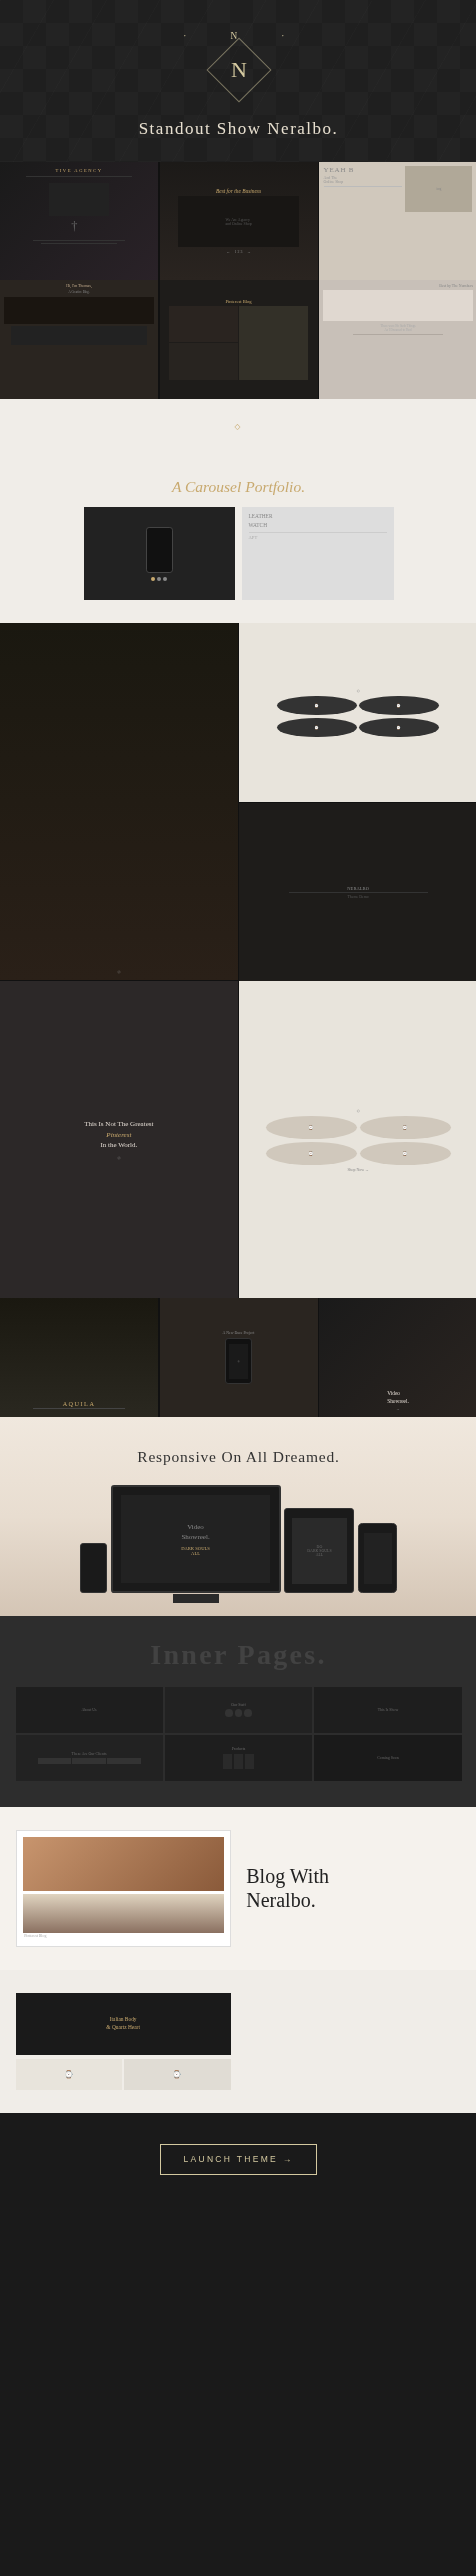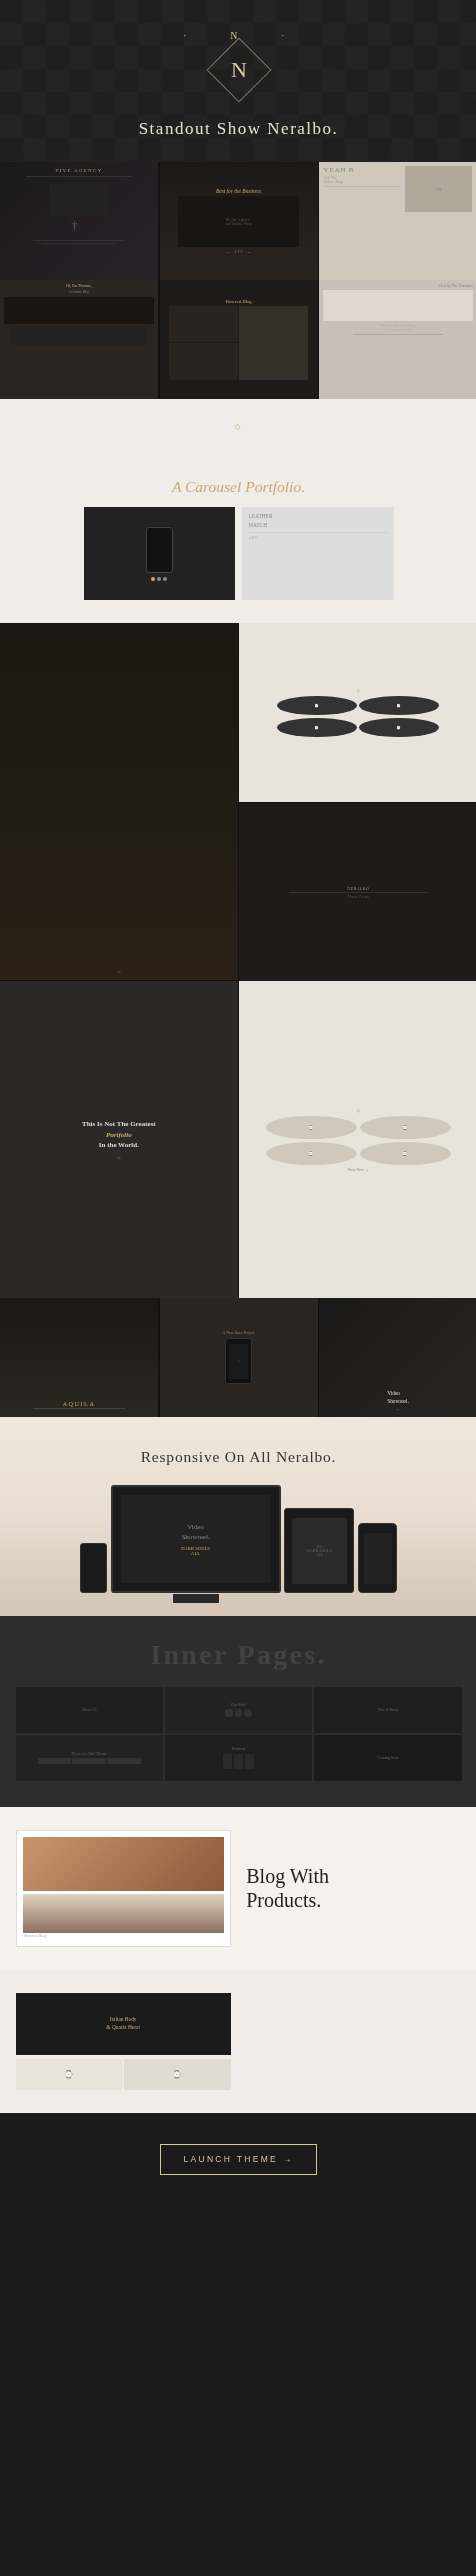--- a/index.html
+++ b/index.html
@@ -547,23 +547,23 @@
         <div style="font-size:3.9px;color:#555;text-align:center;">Theme Demo</div>
       </div>
     </div>
   </div>
 </div>
 
 <div class="grid-2">
 
   <div class="thumb" style="background:#2c2a28;aspect-ratio:3/4;">
     <div class="thumb-inner" style="background:#2c2828;padding:7.7px;justify-content:center;">
-      <div style="font-size:7px;color:#e0d8d0;text-align:center;line-height:1.5;font-family:Georgia,serif;font-weight:bold;">
+      <div style="font-size:7px;color:#e0d8d0;text-align:center;line-height:1.5;font-family:Georgia,serif;">
         This Is Not The Greatest<br>
-        <span style="font-style:italic;color:#c8a96e;">Portfolio</span><br>
+        <span style="font-style:italic;color:#c8a96e;">Pinterest</span><br>
         In the World.
       </div>
       <div style="font-size:3.9px;color:#888;margin-top:4.6px;text-align:center;">◇</div>
     </div>
   </div>
 
   <div class="thumb" style="background:#e8e4dc;aspect-ratio:3/4;">
     <div class="thumb-inner" style="background:#e8e4dc;flex-direction:column;">
       <div style="font-size:3.9px;color:#888;margin-bottom:3.1px;">◇</div>
       <div style="display:grid;grid-template-columns:1fr 1fr;gap:3.1px;width:80%;">
@@ -597,21 +597,21 @@
 
   <div class="thumb" style="background:#1a1a1a;">
     <div class="thumb-inner" style="flex-direction:column;justify-content:flex-end;padding:6.2px;background:linear-gradient(135deg,#1a1a1a,#2a2420);">
       <div style="font-size:5.4px;color:#e0d8d0;line-height:1.4;">Video<br>Showreel.</div>
       <div style="font-size:3.9px;color:#888;margin-top:1.5px;">→</div>
     </div>
   </div>
 </div>
 
 <section class="responsive-section">
-  <h2 class="responsive-title">Responsive On All Neralbo.</h2>
+  <h2 class="responsive-title">Responsive On All Dreamed.</h2>
   <div class="devices-container">
     <div class="small-phone"></div>
     <div class="monitor">
       <div class="monitor-screen">
         <div style="font-size:7px;color:#888;line-height:1.4;text-align:center;">Video<br>Showreel.</div>
         <div style="font-size:4.6px;color:#c8a96e;margin-top:3.1px;">DARK SOULS<br>ALL</div>
       </div>
     </div>
     <div class="tablet">
       <div class="tablet-screen">
@@ -673,21 +673,21 @@
     <div class="blog-mockup">
       <div class="blog-img"></div>
       <div class="blog-img-arch"></div>
       <div style="font-size:3.9px;color:#aaa;padding:1.5px;">Pinterest Blog</div>
     </div>
   </div>
 
   <div>
     <h2 class="blog-title-text">
       <span>Blog With</span><br>
-      <span>Products.</span>
+      <span>Neralbo.</span>
     </h2>
   </div>
 </section>
 
 <section class="emarket-section">
 
 
   <div class="emarket-mockup">
 
     <div style="background:#1a1a1a;height:62px;display:flex;align-items:center;justify-content:center;">

